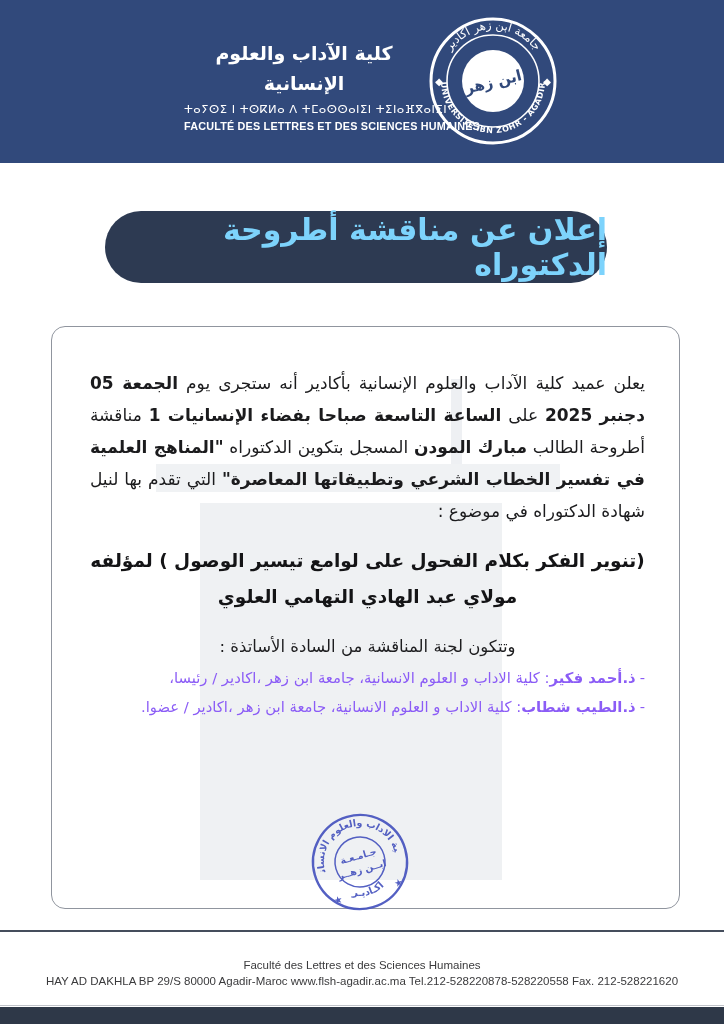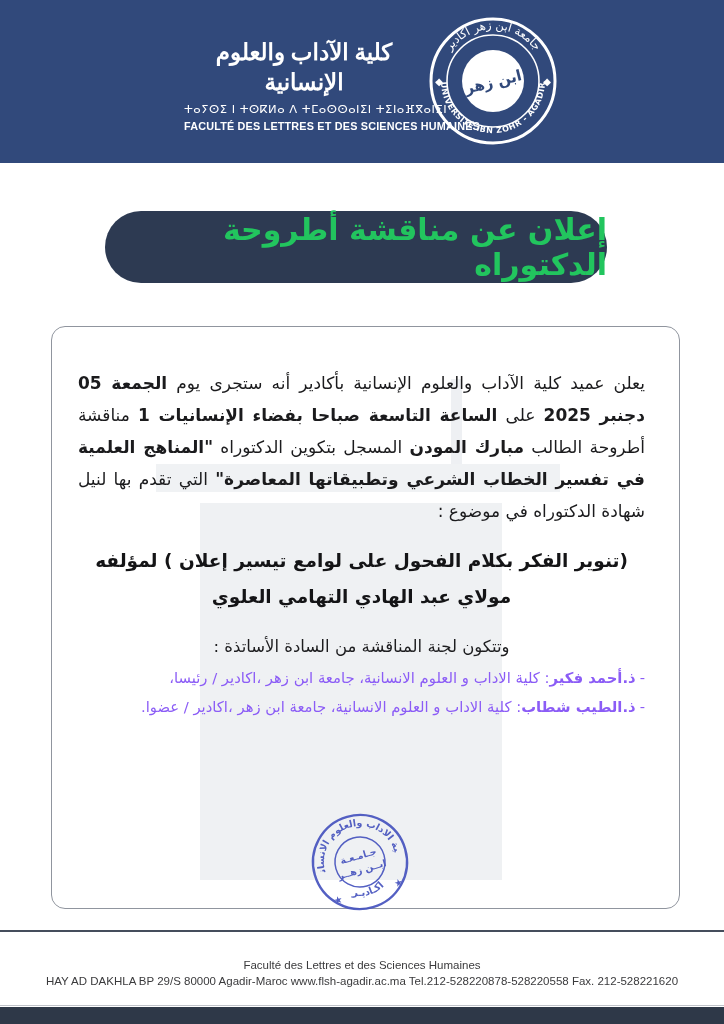--- a/index.html
+++ b/index.html
@@ -2,35 +2,35 @@
 <html lang="ar"><head>
 <meta charset="utf-8">
 <style>
   html,body{margin:0;padding:0;background:#ffffff;}
   .page{position:relative;width:724px;height:1024px;background:#ffffff;overflow:hidden;
         font-family:"DejaVu Sans",sans-serif;color:#1d1d1f;}
 
   
   .topbar{position:absolute;left:0;top:0;width:724px;height:163px;background:#31497B;}
   .logo-block{position:absolute;left:184px;top:38px;width:240px;text-align:center;color:#ffffff;}
-  .logo-ar{font-size:23px;font-weight:bold;line-height:30px;font-family:Liberation Serif, serif;}
+  .logo-ar{font-size:19px;font-weight:bold;line-height:30px;}
   .logo-tif{font-size:11.5px;letter-spacing:.5px;margin-top:4px;white-space:nowrap;}
   .logo-fr{font-family:"Liberation Sans",sans-serif;font-size:10.8px;font-weight:bold;
            letter-spacing:.2px;margin-top:4px;white-space:nowrap;}
   .seal{position:absolute;left:426px;top:14px;}
 
   
   .banner{position:absolute;left:105px;top:211px;width:502px;height:72px;background:#2D3A52;
           border-radius:36px;display:flex;align-items:center;justify-content:center;direction:rtl;}
-  .banner span{color:#22c55e;font-size:30px;font-weight:bold;letter-spacing:.5px;}
+  .banner span{color:#7dd3fc;font-size:30px;font-weight:bold;letter-spacing:.5px;}
 
   
   .doc-box{position:absolute;left:51px;top:326px;width:629px;height:583px;background:#ffffff;
            border:1.5px solid #90959E;border-radius:14px;box-sizing:border-box;
-           padding:40px 34px 0 26px;direction:rtl;}
+           padding:40px 34px 0 38px;direction:rtl;}
   .wm{position:absolute;z-index:0;}
   .wm-thin{left:399px;top:52px;width:11px;height:86px;background:#eef0f3;}
   .wm-horiz{left:104px;top:137px;width:404px;height:28px;background:#f0f2f4;}
   .wm-big{left:148px;top:176px;width:302px;height:377px;background:#eff1f3;}
   .doc-content{position:relative;z-index:1;}
   .para{margin:0;font-size:17px;line-height:32px;text-align:justify;color:#1b1b1d;}
   .b{font-weight:bold;}
   .thesis{margin-top:16px;text-align:center;font-weight:bold;font-size:18.5px;line-height:36px;color:#141416;}
   .intro{margin-top:22px;font-size:16.5px;text-align:center;}
   .committee{list-style:none;margin:8px 0 0 0;padding:0;font-size:14.8px;line-height:28.5px;
@@ -89,21 +89,21 @@
 
   <section class="doc-box">
     <div class="wm wm-thin"></div>
     <div class="wm wm-horiz"></div>
     <div class="wm wm-big"></div>
 
     <div class="doc-content">
       <p class="para"><span>يعلن عميد كلية الآداب والعلوم الإنسانية بأكادير أنه ستجرى يوم </span><span class="b">الجمعة 05 دجنبر 2025</span><span> على </span><span class="b">الساعة التاسعة صباحا بفضاء الإنسانيات 1</span><span> مناقشة أطروحة الطالب </span><span class="b">مبارك المودن</span><span> المسجل بتكوين الدكتوراه </span><span class="b">"المناهج العلمية في تفسير الخطاب الشرعي وتطبيقاتها المعاصرة"</span><span> التي تقدم بها لنيل شهادة الدكتوراه في موضوع :</span></p>
 
       <div class="thesis">
-        <div>(تنوير الفكر بكلام الفحول على لوامع تيسير إعلان ) لمؤلفه مولاي عبد الهادي التهامي العلوي</div>
+        <div>(تنوير الفكر بكلام الفحول على لوامع تيسير الوصول ) لمؤلفه مولاي عبد الهادي التهامي العلوي</div>
       </div>
 
       <div class="intro">وتتكون لجنة المناقشة من السادة الأساتذة :</div>
 
       <ul class="committee">
         <li><span class="dash">-</span><span class="b">ذ.أحمد فكير</span><span>: كلية الاداب و العلوم الانسانية، جامعة ابن زهر ،اكادير / رئيسا،</span></li>
         <li><span class="dash">-</span><span class="b">ذ.الطيب شطاب</span><span>: كلية الاداب و العلوم الانسانية، جامعة ابن زهر ،اكادير / عضوا.</span></li>
       </ul>
     </div>
   </section>

